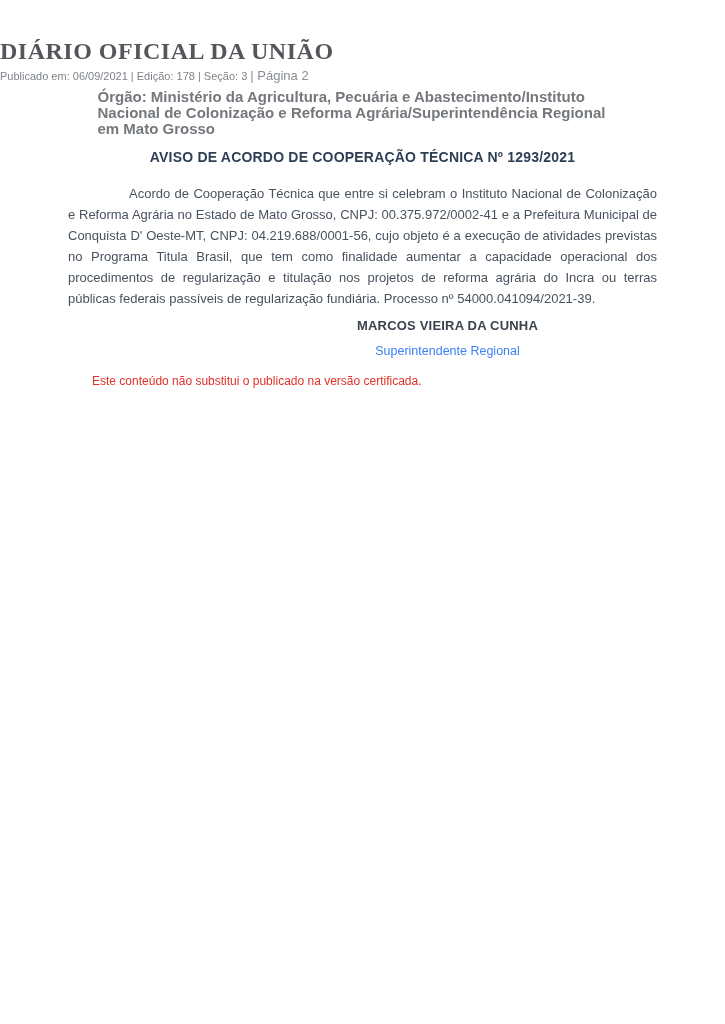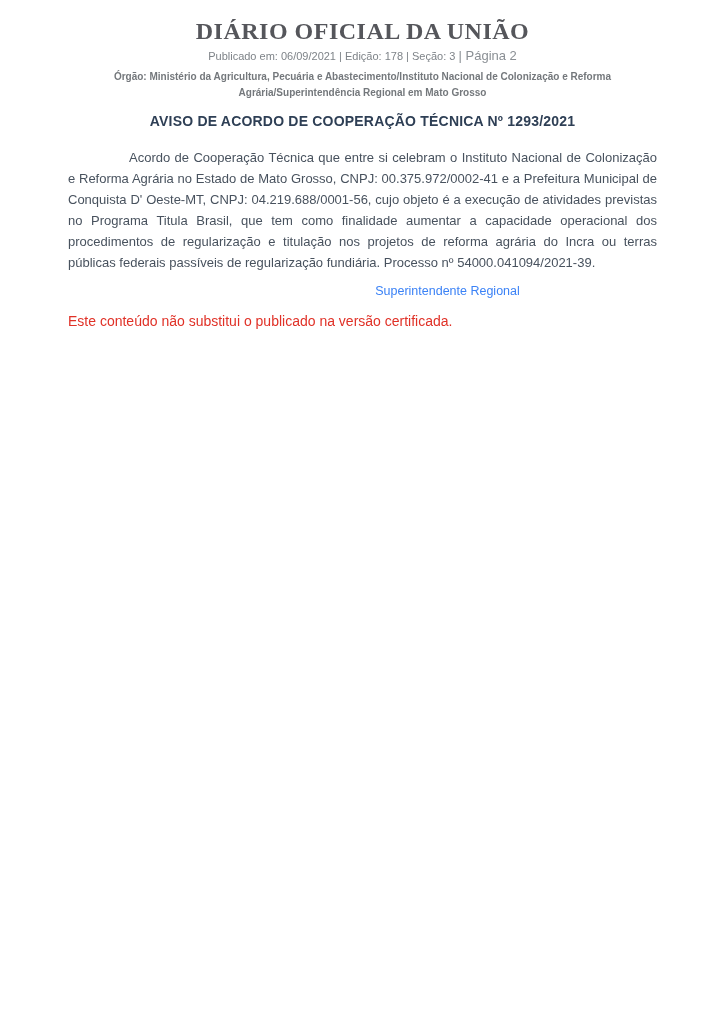--- a/index.html
+++ b/index.html
@@ -8,21 +8,21 @@
   .page {
     position: relative;
     width: 725px;
     height: 1024px;
     margin: 0 auto;
     background: #ffffff;
     font-family: "Liberation Sans", "DejaVu Sans", sans-serif;
     overflow: hidden;
   }
   
-  .masthead { padding-top: 18px; text-align: center; }
+  .masthead { padding-top: 38px; text-align: left; }
   .gazette-title {
     font-family: "Liberation Serif", "DejaVu Serif", serif;
     font-weight: bold;
     font-size: 24px;
     line-height: 26px;
     letter-spacing: 0.5px;
     color: #55565b;
   }
   .publish-line {
     margin-top: 5px;
@@ -30,21 +30,21 @@
     line-height: 14px;
     color: #7e8388;
   }
   .publish-line .page-suffix {
     font-size: 13px;
     color: #8a8f94;
   }
   .organ-line {
     margin: 6px auto 0 auto;
     max-width: 530px;
-    font-size: 10px;
+    font-size: 15px;
     font-weight: bold;
     line-height: 16px;
     color: #74787c;
   }
   
   .notice-heading {
     margin-top: 12px;
     text-align: center;
     font-size: 14px;
     font-weight: bold;
@@ -72,22 +72,22 @@
     letter-spacing: 0.2px;
     color: #3a434d;
   }
   .sig-role {
     margin-top: 11px;
     font-size: 12.5px;
     color: #3b82f6;
   }
   
   .disclaimer {
-    margin: 17px 0 0 68px;
-    font-size: 14px;
+    margin: 17px 0 0 92px;
+    font-size: 12px;
     line-height: 13px;
     color: #e03127;
   }
 </style>
 </head>
 <body>
 
 <div class="page">
 
   <header class="masthead">
@@ -96,20 +96,21 @@
       <span>Publicado em: 06/09/2021 | Edição: 178 | Seção: 3</span>
       <span class="page-suffix">| Página 2</span>
     </div>
     <div class="organ-line">Órgão: Ministério da Agricultura, Pecuária e Abastecimento/Instituto Nacional de Colonização e Reforma Agrária/Superintendência Regional em Mato Grosso</div>
   </header>
 
   <main>
     <h2 class="notice-heading">AVISO DE ACORDO DE COOPERAÇÃO TÉCNICA Nº 1293/2021</h2>
     <p class="notice-body">Acordo de Cooperação Técnica que entre si celebram o Instituto Nacional de Colonização e Reforma Agrária no Estado de Mato Grosso, CNPJ: 00.375.972/0002-41 e a Prefeitura Municipal de Conquista D' Oeste-MT, CNPJ: 04.219.688/0001-56, cujo objeto é a execução de atividades previstas no Programa Titula Brasil, que tem como finalidade aumentar a capacidade operacional dos procedimentos de regularização e titulação nos projetos de reforma agrária do Incra ou terras públicas federais passíveis de regularização fundiária. Processo nº 54000.041094/2021-39.</p>
     <div class="signature">
+      <div class="sig-name">MARCOS VIEIRA DA CUNHA</div>
       <div class="sig-role">Superintendente Regional</div>
     </div>
   </main>
 
   <footer>
     <div class="disclaimer">Este conteúdo não substitui o publicado na versão certificada.</div>
   </footer>
 
 </div>
 

